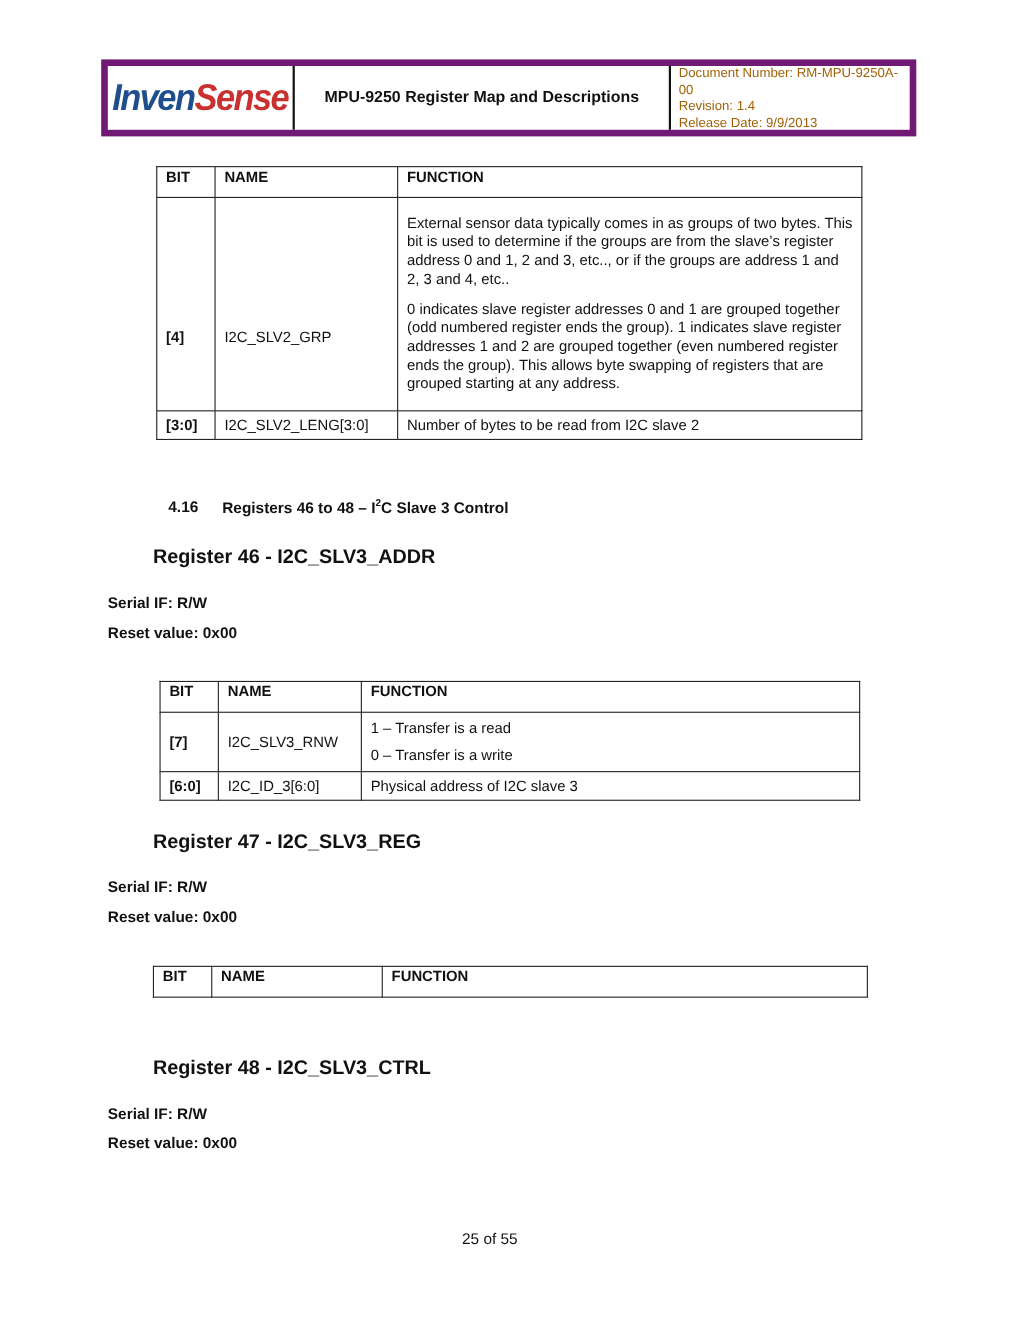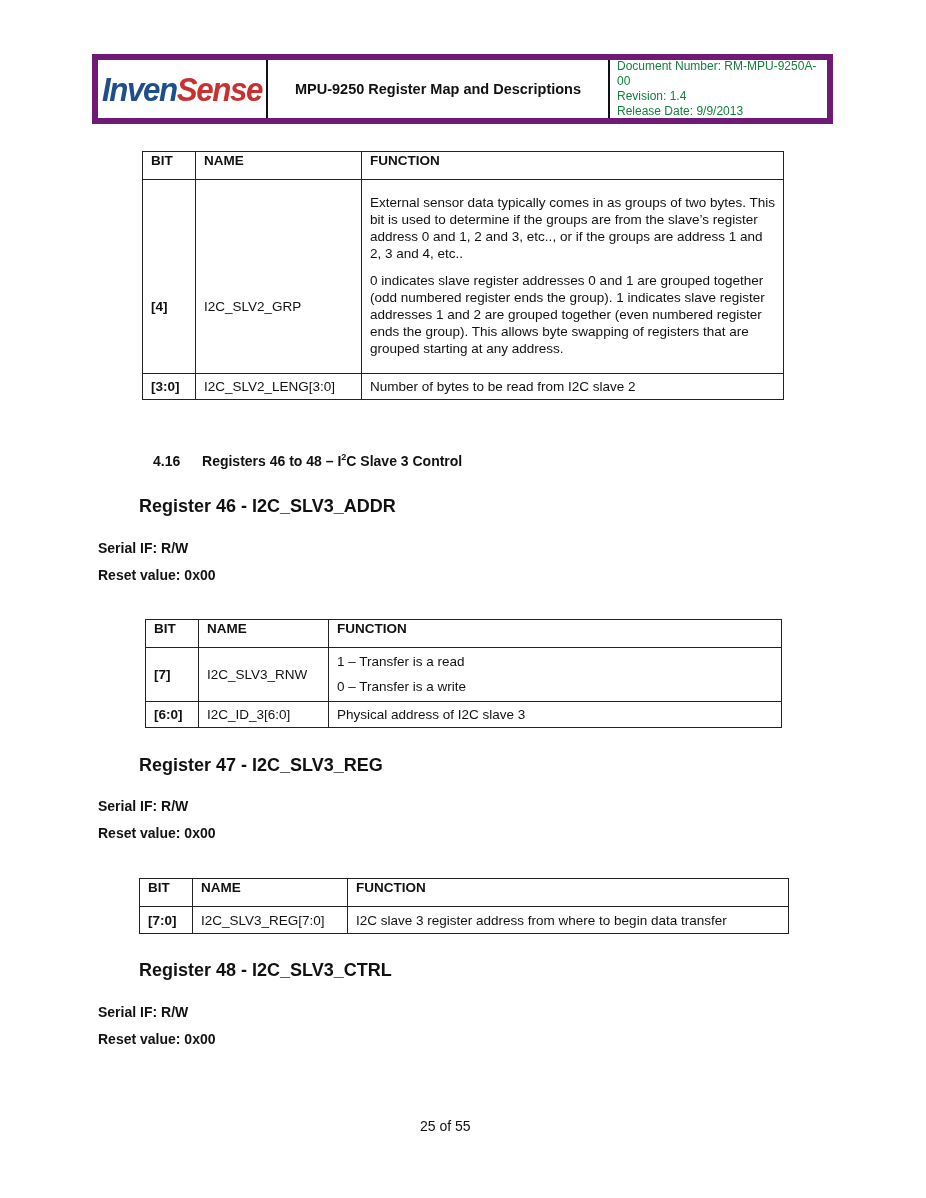--- a/index.html
+++ b/index.html
@@ -12,21 +12,21 @@
   
   .header {
     position: absolute; left: 92px; top: 54px; width: 741px; height: 70px;
     border: 6px solid #701a75; box-sizing: border-box; display: flex;
   }
   .hdr-logo { width: 168px; border-right: 2px solid #111; display: flex; align-items: center; justify-content: center; }
   .logo-text { font-family: "Liberation Sans", sans-serif; font-weight: bold; font-style: italic; font-size: 34px; letter-spacing: -1.5px; transform: scaleX(0.92); }
   .logo-inven { color: #1f4e8c; }
   .logo-sense { color: #c8312f; }
   .hdr-title { width: 340px; border-right: 2px solid #111; display: flex; align-items: center; justify-content: center; font-weight: bold; font-size: 14.5px; }
-  .hdr-meta { flex: 1; display: flex; flex-direction: column; justify-content: center; padding-left: 7px; font-size: 12px; line-height: 15px; color: #15803d; }
+  .hdr-meta { flex: 1; display: flex; flex-direction: column; justify-content: center; padding-left: 7px; font-size: 12px; line-height: 15px; color: #a16207; }
 
   
   table.reg { position: absolute; border-collapse: collapse; font-size: 13.5px; }
   table.reg td, table.reg th { border: 1.3px solid #222; padding: 0 8px; vertical-align: middle; text-align: left; }
   table.reg th { font-weight: bold; height: 26px; vertical-align: top; padding-top: 1px; }
   td.bit { font-weight: bold; }
   td.fn p { margin: 0; line-height: 17px; }
   td.fn p + p { margin-top: 10px; }
 
   .h-section { font-weight: bold; font-size: 14px; margin-left: 14px; }
@@ -125,25 +125,20 @@
       <col style="width:53px">
       <col style="width:155px">
       <col>
     </colgroup>
   <tbody>
       <tr>
     <th>BIT</th>
     <th>NAME</th>
     <th>FUNCTION</th>
   </tr>
-  <tr style="height:27px;">
-    <td class="bit">[7:0]</td>
-    <td>I2C_SLV3_REG[7:0]</td>
-    <td class="fn">I2C slave 3 register address from where to begin data transfer</td>
-  </tr>
 </tbody>
   </table>
 
 <div class="abs h-reg" style="left:139px; top:960px;">Register 48 - I2C_SLV3_CTRL</div>
 <div class="abs meta-line" style="left:98px; top:1004px;">Serial IF: R/W</div>
 <div class="abs meta-line" style="left:98px; top:1031px;">Reset value: 0x00</div>
 
 <div class="abs pagenum" style="left:420px; top:1118px;">25 of 55</div>
 
 </body></html>

